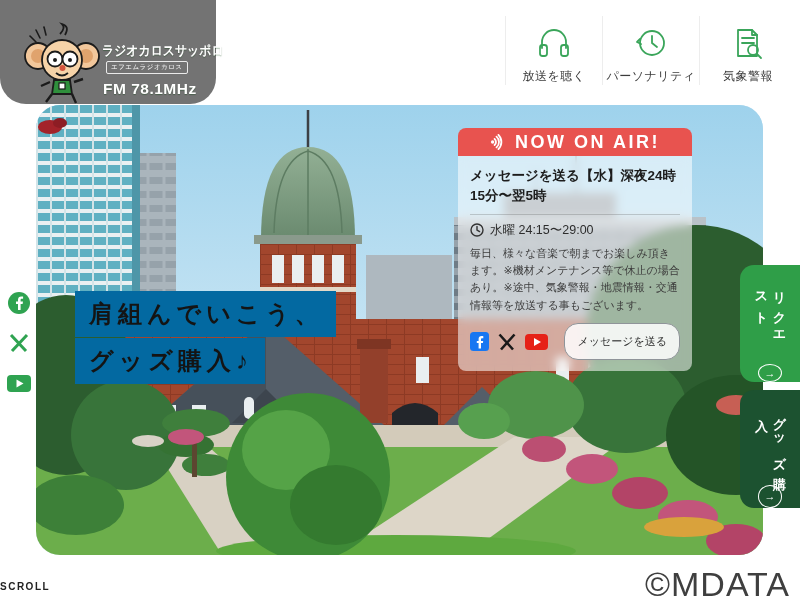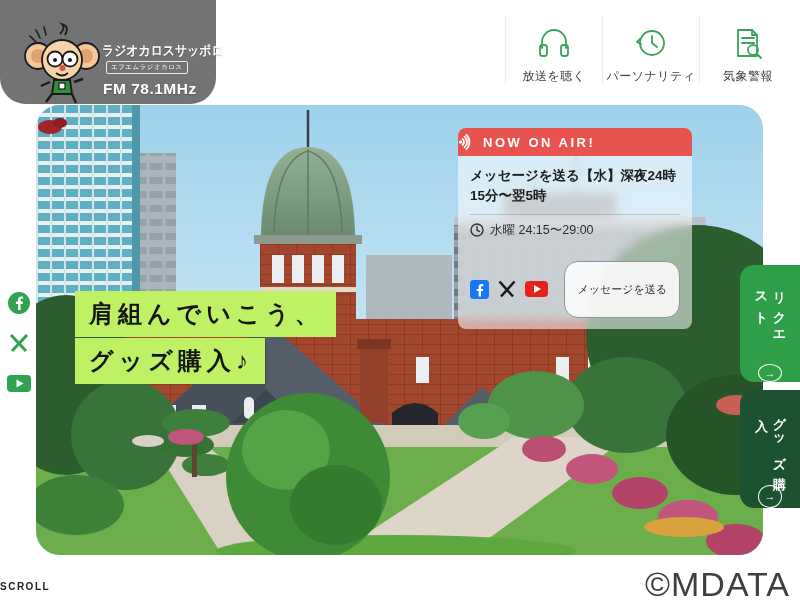--- a/index.html
+++ b/index.html
@@ -41,50 +41,50 @@
   .nav-item .nlabel{margin-top:8px;font-size:12px;color:#3c3c3c;letter-spacing:.5px;white-space:nowrap;}
   .nicon svg{stroke:#3aa55a;fill:none;stroke-width:1.8;stroke-linecap:round;stroke-linejoin:round;}
   
   .hero{
     position:absolute;left:36px;top:105px;width:727px;height:450px;
     border-radius:24px;overflow:hidden;z-index:5;background:#bfe0ef;
   }
   .hero svg.scene{display:block;width:727px;height:450px;}
   
   .catch-line{
-    position:absolute;left:75px;background:#bef264;color:#141414;font-weight:bold;
+    position:absolute;left:75px;background:#0369a1;color:#141414;font-weight:bold;
     font-size:24px;letter-spacing:5px;padding:7px 12px 7px 14px;z-index:12;white-space:nowrap;
   }
   .catch-1{top:291px;}
   .catch-2{top:338px;}
   
   .left-social{position:absolute;left:7px;top:291px;z-index:20;display:flex;flex-direction:column;gap:16px;align-items:center;width:24px;}
   .left-social .sbtn{cursor:pointer;height:24px;display:flex;align-items:center;justify-content:center;}
   
   .onair-card{position:absolute;left:458px;top:128px;width:234px;z-index:15;}
   .onair-head{
     height:28px;background:#e8534f;border-radius:8px 8px 0 0;color:#fff;
-    display:flex;align-items:center;gap:8px;
-    font-weight:bold;font-size:13px;letter-spacing:2.5px;
+    display:flex;align-items:center;justify-content:center;gap:8px;
+    font-weight:bold;font-size:18px;letter-spacing:2.5px;
   }
   .onair-body{
     background:rgba(255,255,255,.55);backdrop-filter:blur(5px);
     border-radius:0 0 8px 8px;padding:10px 12px 11px;
   }
   .onair-title{
     font-size:13.5px;font-weight:bold;color:#1d1d1d;line-height:1.5;
     padding-bottom:7px;margin-bottom:7px;border-bottom:1px solid rgba(90,90,90,.28);
   }
-  .onair-sched{display:flex;align-items:center;gap:6px;font-size:12.5px;color:#2d2d2d;margin-bottom:22px;}
+  .onair-sched{display:flex;align-items:center;gap:6px;font-size:12.5px;color:#2d2d2d;margin-bottom:6px;}
   .onair-desc{font-size:11px;color:#3d3d3d;line-height:1.58;margin-bottom:9px;}
   .onair-foot{display:flex;align-items:center;gap:9px;}
   .onair-foot .sicon{cursor:pointer;display:flex;align-items:center;}
   .msg-btn{
     margin-left:auto;font-size:11px;color:#2e2e2e;background:rgba(255,255,255,.85);
-    border:1px solid #8f9499;border-radius:14px;padding:20px 12px;cursor:pointer;
+    border:1px solid #8f9499;border-radius:14px;padding:10px 12px;cursor:pointer;
     font-family:inherit;white-space:nowrap;
   }
   
   .side-btn{
     position:absolute;right:0;width:60px;border-radius:14px 0 0 14px;z-index:22;
     display:flex;flex-direction:column;align-items:center;cursor:pointer;color:#fff;
   }
   .side-btn .vtext{
     writing-mode:vertical-rl;font-size:13px;font-weight:bold;letter-spacing:5px;
     margin-top:18px;
@@ -346,20 +346,21 @@
   </div>
   <div class="onair-body">
     <div class="onair-title">メッセージを送る【水】深夜24時15分〜翌5時</div>
     <div class="onair-sched">
       <svg width="14" height="14" viewBox="0 0 14 14">
         <circle cx="7" cy="7" r="6" stroke="#333" stroke-width="1.4" fill="none"></circle>
         <path d="M7 3.5 V7 l2.6 1.6" stroke="#333" stroke-width="1.4" fill="none" stroke-linecap="round"></path>
       </svg>
       <span>水曜 24:15〜29:00</span>
     </div>
+    <div class="onair-desc">毎日、様々な音楽で朝までお楽しみ頂きます。※機材メンテナンス等で休止の場合あり。※途中、気象警報・地震情報・交通情報等を放送する事もございます。</div>
     <div class="onair-foot">
       <span class="sicon">
         <svg width="19" height="19" viewBox="0 0 19 19">
           <rect width="19" height="19" rx="3.5" fill="#1877f2"></rect>
           <path d="M11 16.5 v-5.4 h1.9 l.3-2.2 h-2.2 V7.4 c0-.7.3-1.2 1.2-1.2 h1.1 V4.2 c-.4 0-1-.1-1.7-.1 c-1.9 0-3 1.1-3 3 v1.8 H6.8 v2.2 h1.8 v5.4 z" fill="#fff"></path>
         </svg>
       </span>
       <span class="sicon">
         <svg width="18" height="18" viewBox="0 0 18 18">
           <path d="M1.5 1.5 L15 16.5 M16.5 1.5 L3 16.5" stroke="#1a1a1a" stroke-width="2.6" fill="none"></path>

